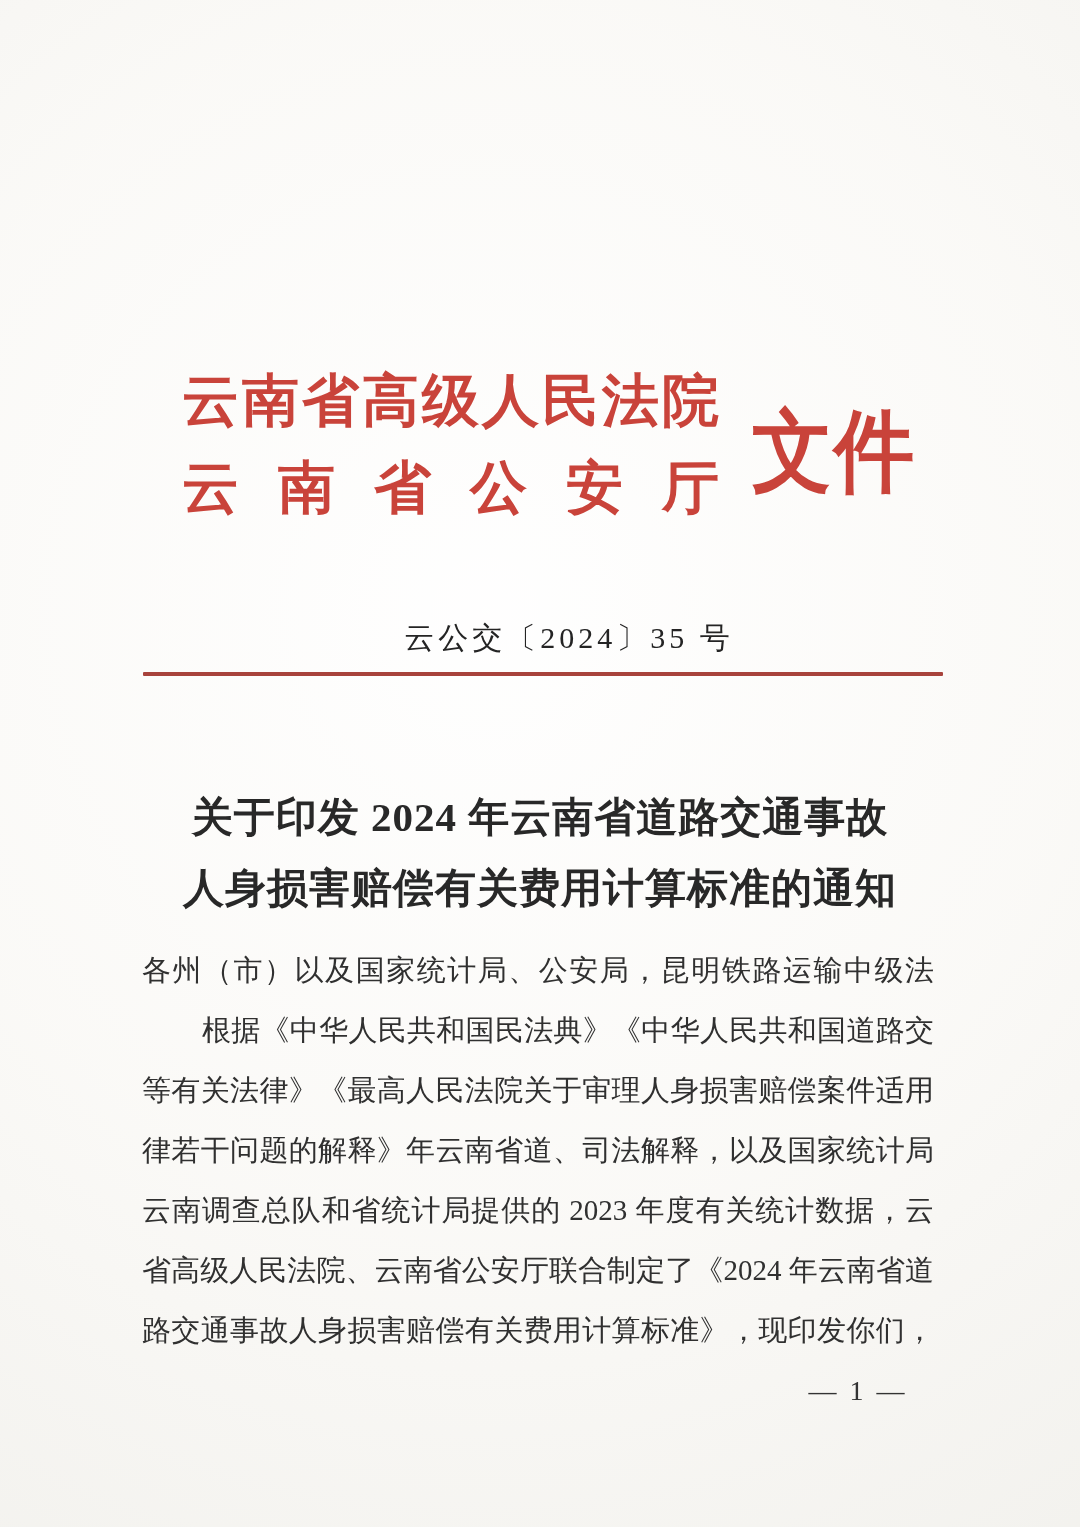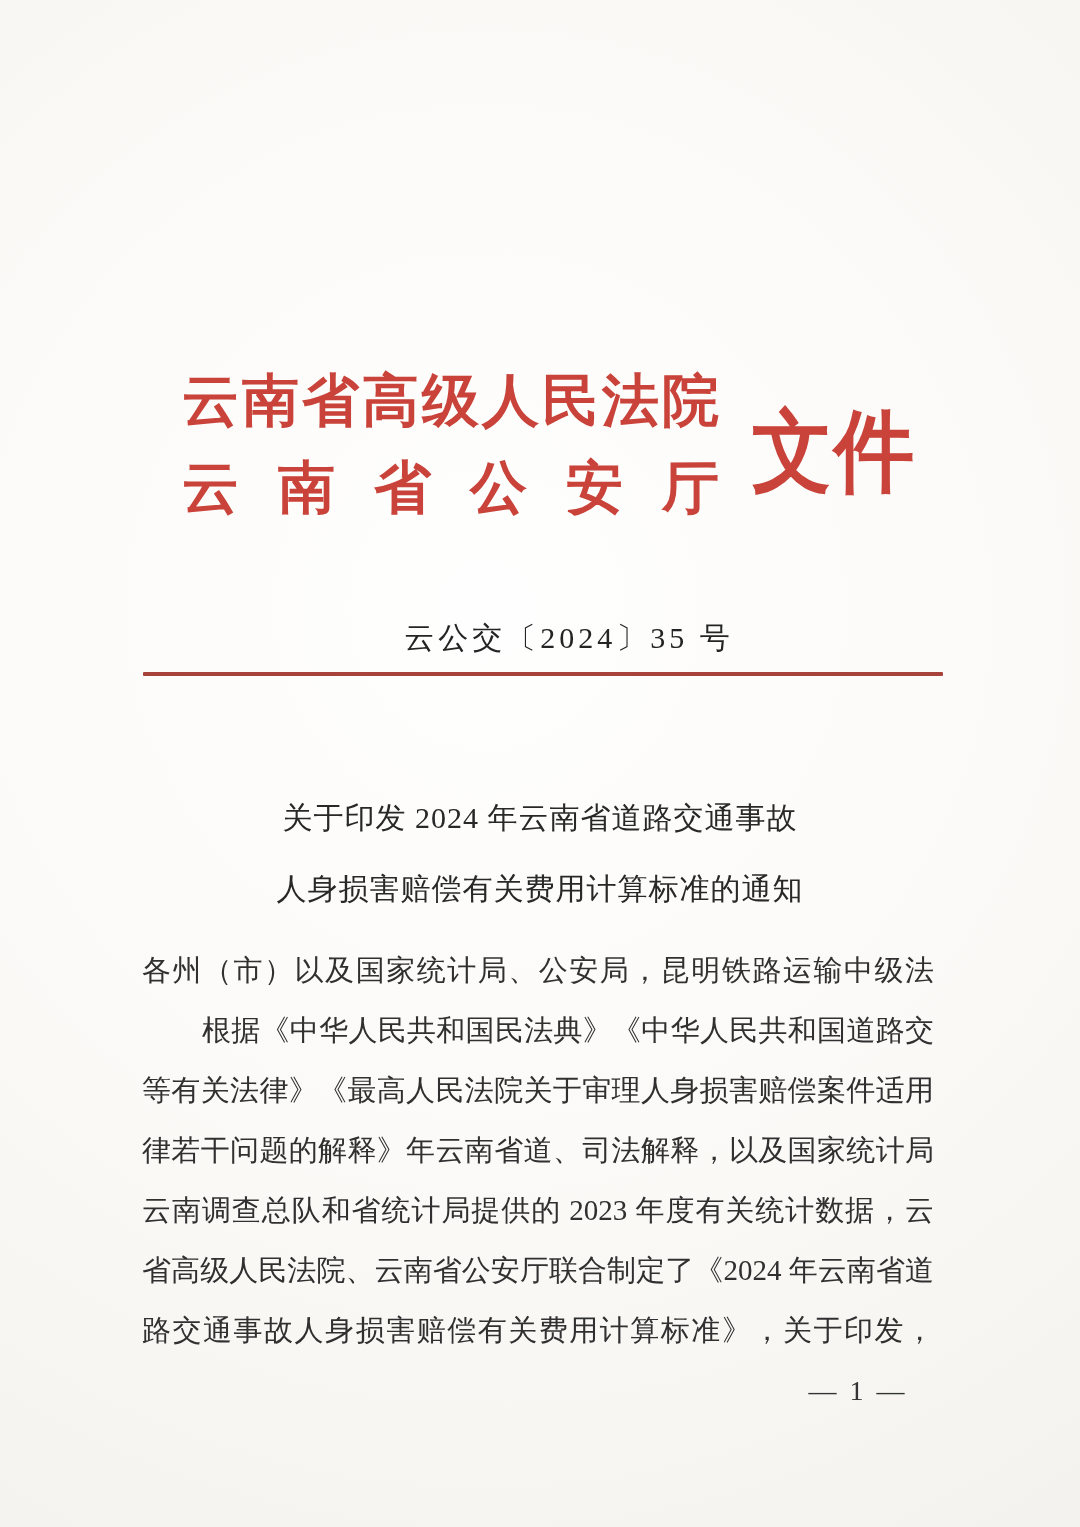--- a/index.html
+++ b/index.html
@@ -77,22 +77,22 @@
     background: var(--red-line, #a8433c);
     border-radius: 1px;
   }
   
   .title {
     position: absolute;
     left: 90px;
     top: 782px;
     width: 900px;
     text-align: center;
-    font-size: 30px;
-    font-weight: normal;
+    font-size: 41px;
+    font-weight: bold;
     color: #282828;
     letter-spacing: 1px;
   }
   .title .title-line {
     line-height: 71px;
     white-space: nowrap;
   }
   
   .body-text {
     position: absolute;
@@ -164,18 +164,18 @@
     <div class="title-line">人身损害赔偿有关费用计算标准的通知</div>
   </div>
 
   <div class="body-text">
       <div class="line">各州（市）以及国家统计局、公安局，昆明铁路运输中级法院：</div>
       <div class="line indent">根据《中华人民共和国民法典》《中华人民共和国道路交</div>
       <div class="line">等有关法律》《最高人民法院关于审理人身损害赔偿案件适用法</div>
       <div class="line">律若干问题的解释》年云南省道、司法解释，以及国家统计局</div>
       <div class="line">云南调查总队和省统计局提供的 2023 年度有关统计数据，云南</div>
       <div class="line">省高级人民法院、云南省公安厅联合制定了《2024 年云南省道</div>
-      <div class="line">路交通事故人身损害赔偿有关费用计算标准》，关于印发，</div>
+      <div class="line">路交通事故人身损害赔偿有关费用计算标准》，现印发你们，</div>
     </div>
 
   <div class="page-number">— 1 —</div>
 
 </div>
 
 </body></html>

